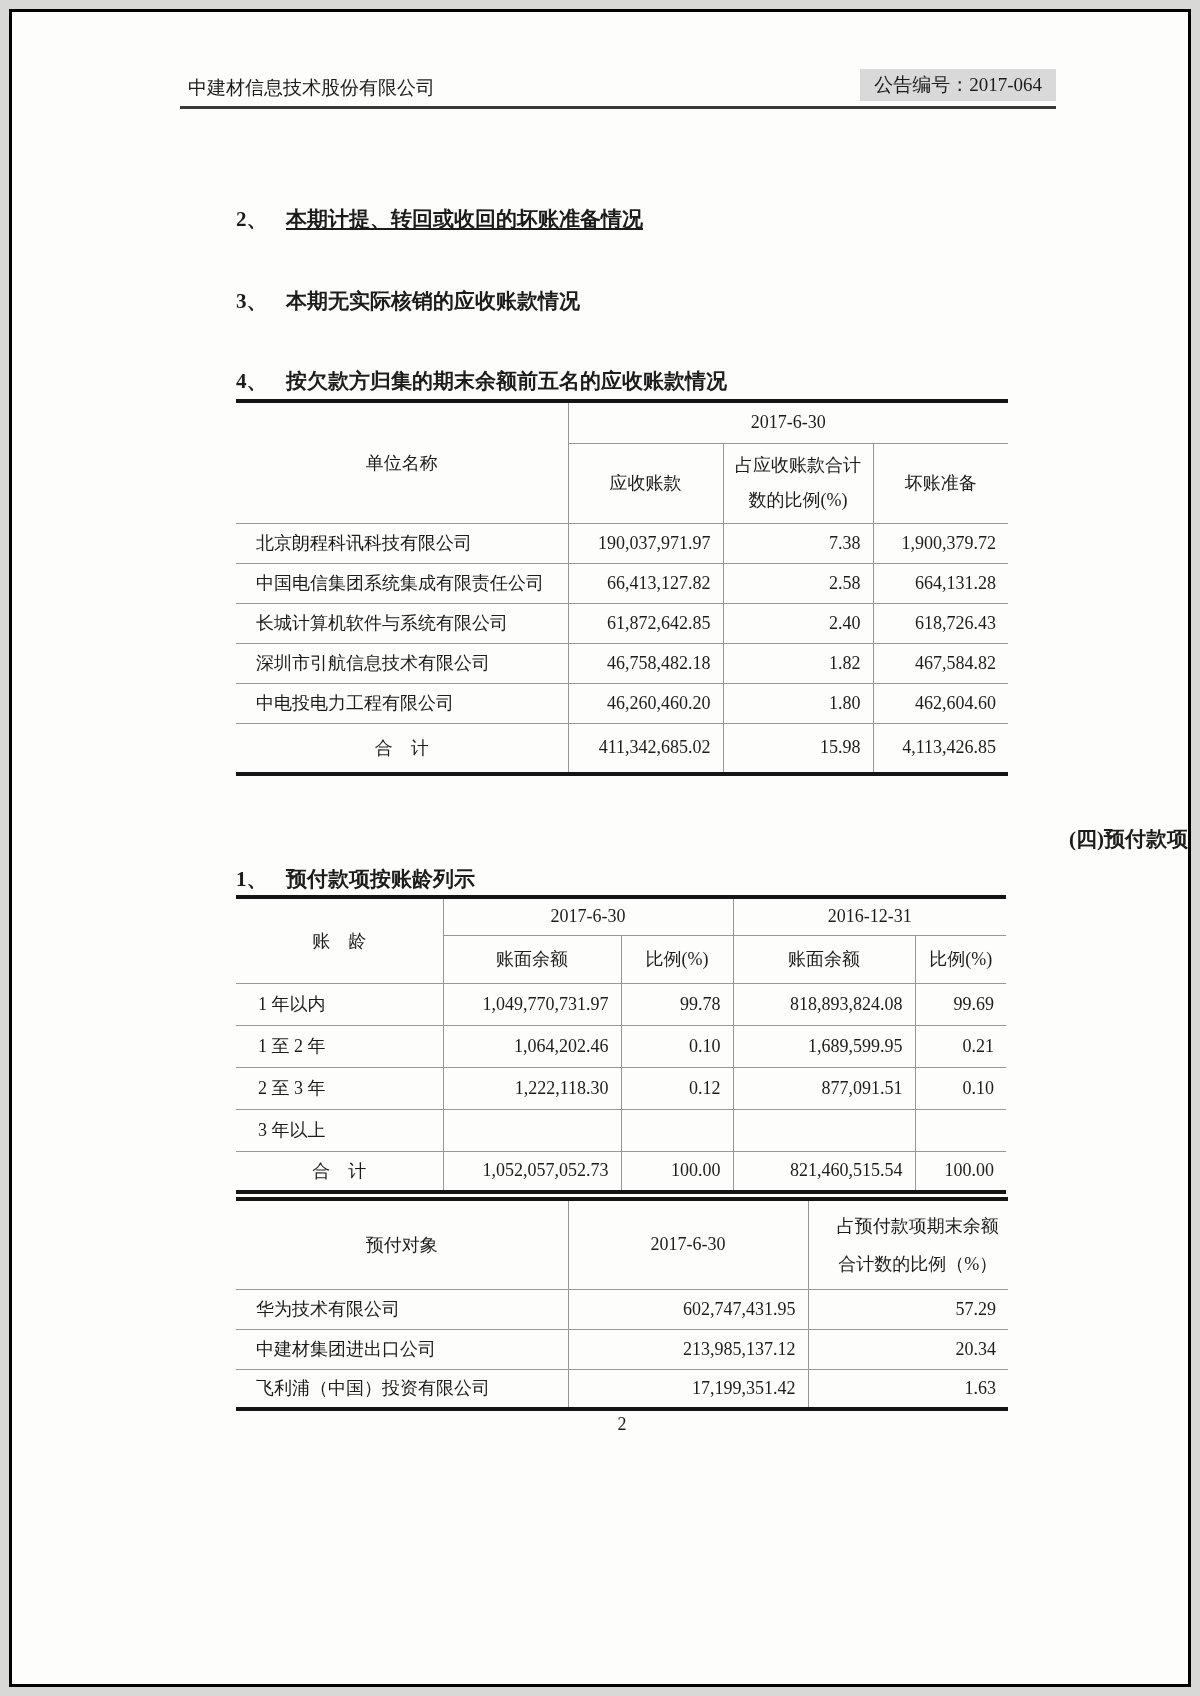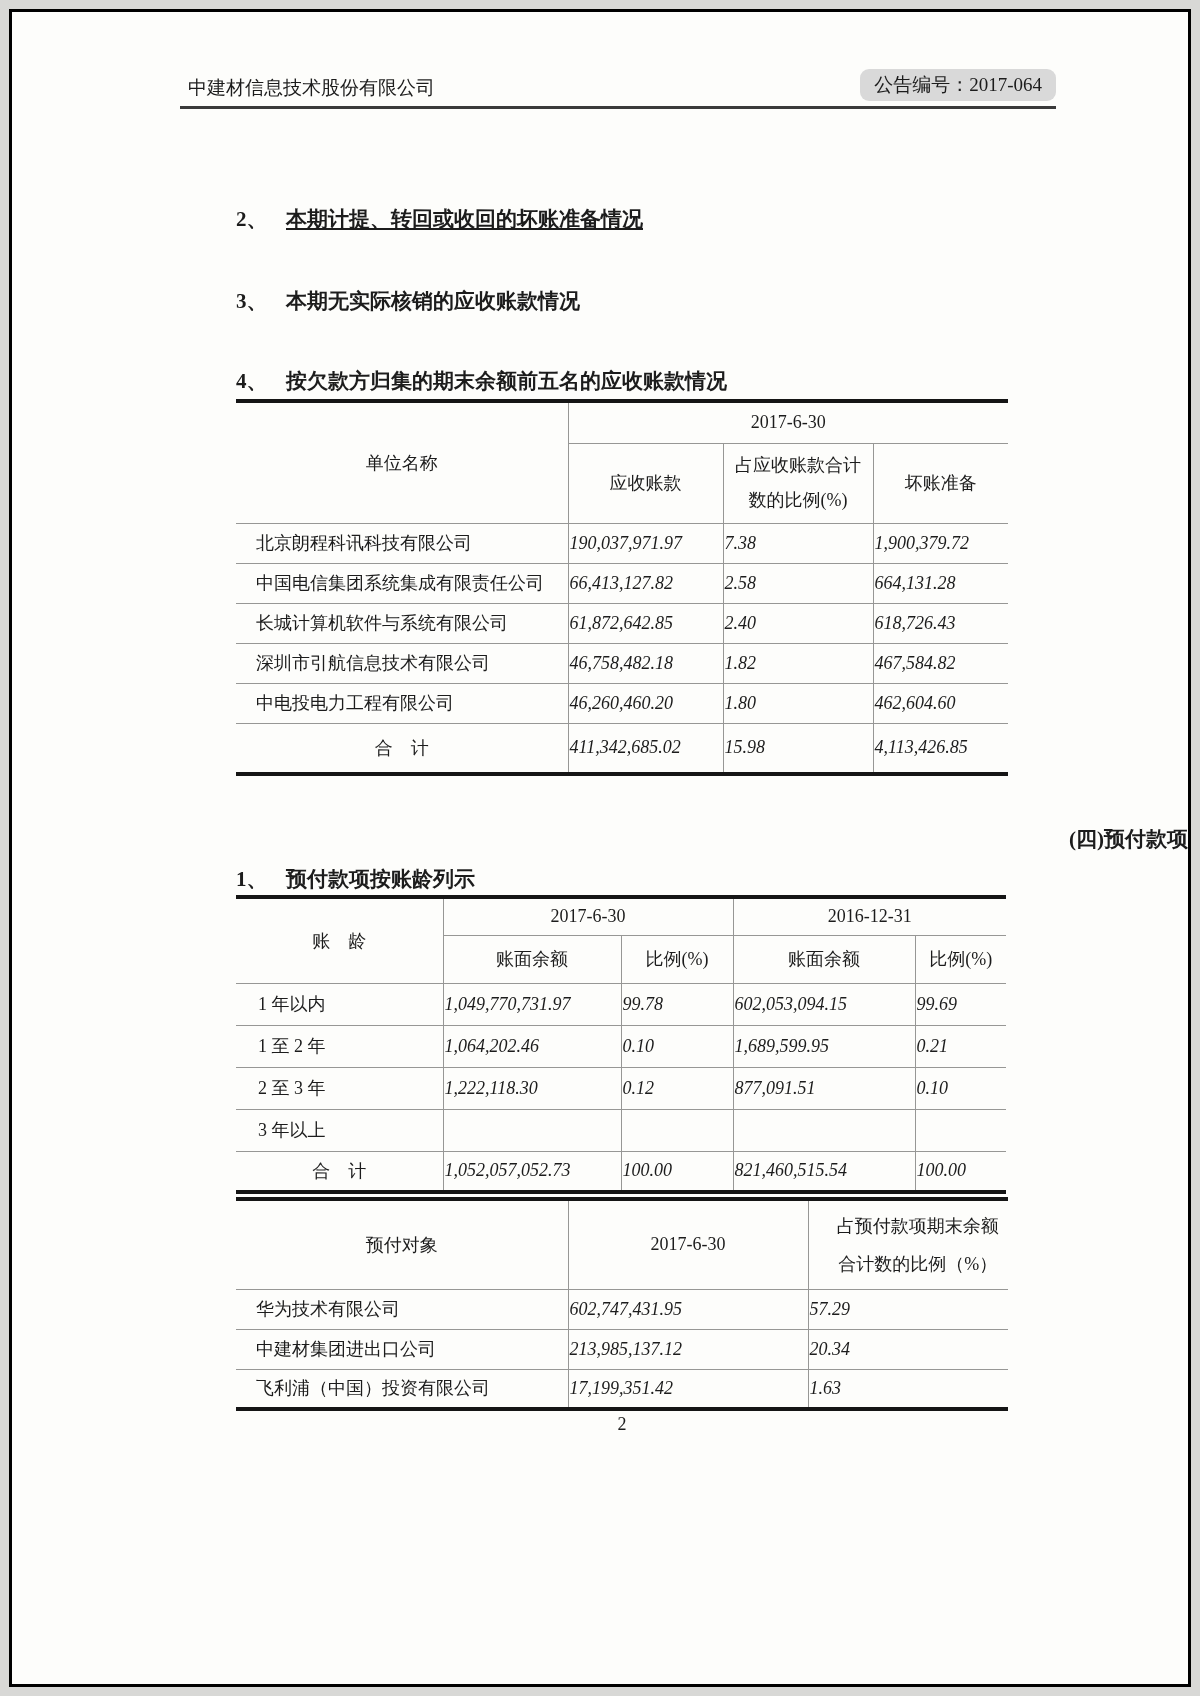--- a/index.html
+++ b/index.html
@@ -19,21 +19,20 @@
   
   .doc-header{
     margin:57px 0 0 176px;
     width:868px;
     display:flex; justify-content:space-between; align-items:flex-end;
     font-size:19px; line-height:26px;
   }
   .doc-header .notice{
     background:#d9d9d9;
     padding:3px 14px;
-    border-radius:9px;
   }
   .header-rule{
     margin:5px 0 0 168px;
     width:876px; height:3px;
     background:#3a3a3a;
   }
   
   .sec{margin-left:224px; font-size:21px; font-weight:700; line-height:30px;}
   .sec .num{display:inline-block; width:50px;}
   .sec-cn{margin-left:156px; font-size:21px; font-weight:700; line-height:30px;text-align:right;}
@@ -58,21 +57,21 @@
   table.t3{width:772px; margin-top:3px;}
   .tbl td{
     border:1px solid #979795;
     vertical-align:middle;
     overflow:hidden; white-space:nowrap;
   }
   .tbl td:first-child{border-left:none;}
   .tbl td:last-child{border-right:none;}
   .tbl .hc{text-align:center;}
   .tbl .name-cell{text-align:left; padding-left:20px;}
-  .tbl .num-cell{text-align:left; padding-right:12px;font-style:italic;}
+  .tbl .num-cell{text-align:right; padding-right:12px;}
   .tbl .total-label{text-align:center;}
   .tbl .l{display:block; text-align:center; line-height:35px;}
   
   .t1 tr.hr1{height:42px;}
   .t1 tr.hr2{height:80px;}
   .t1 tr.dr{height:40px;}
   .t1 tr.total{height:51px;}
   
   .t2 tr.hr1{height:38px;}
   .t2 tr.hr2{height:48px;}
@@ -197,21 +196,21 @@
       <tr class="hr2">
         <td class="hc">账面余额</td>
         <td class="hc">比例(%)</td>
         <td class="hc">账面余额</td>
         <td class="hc">比例(%)</td>
       </tr>
       <tr class="dr">
         <td class="name-cell">1 年以内</td>
         <td class="num-cell">1,049,770,731.97</td>
         <td class="num-cell">99.78</td>
-        <td class="num-cell">602,053,094.15</td>
+        <td class="num-cell">818,893,824.08</td>
         <td class="num-cell">99.69</td>
       </tr>
       <tr class="dr">
         <td class="name-cell">1 至 2 年</td>
         <td class="num-cell">1,064,202.46</td>
         <td class="num-cell">0.10</td>
         <td class="num-cell">1,689,599.95</td>
         <td class="num-cell">0.21</td>
       </tr>
       <tr class="dr">

